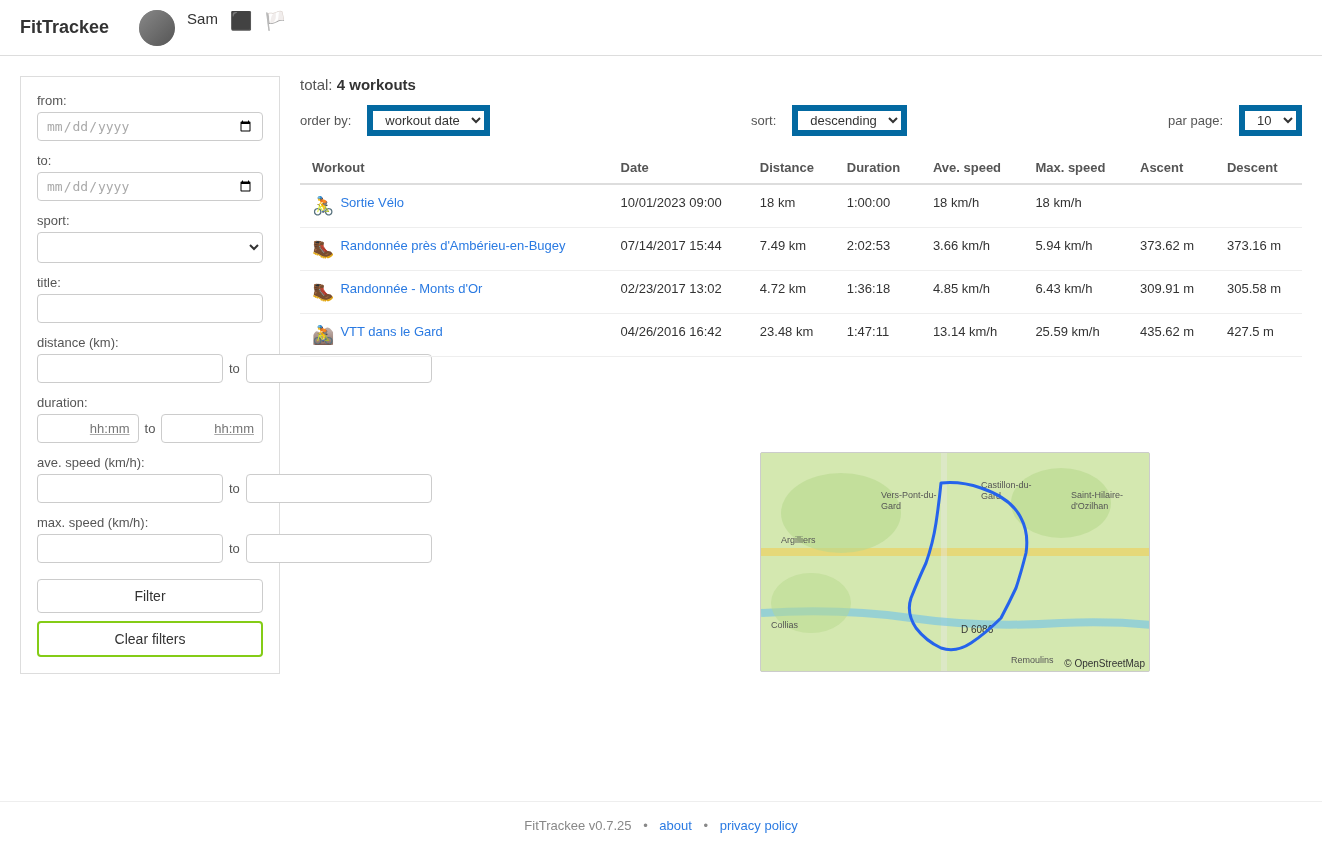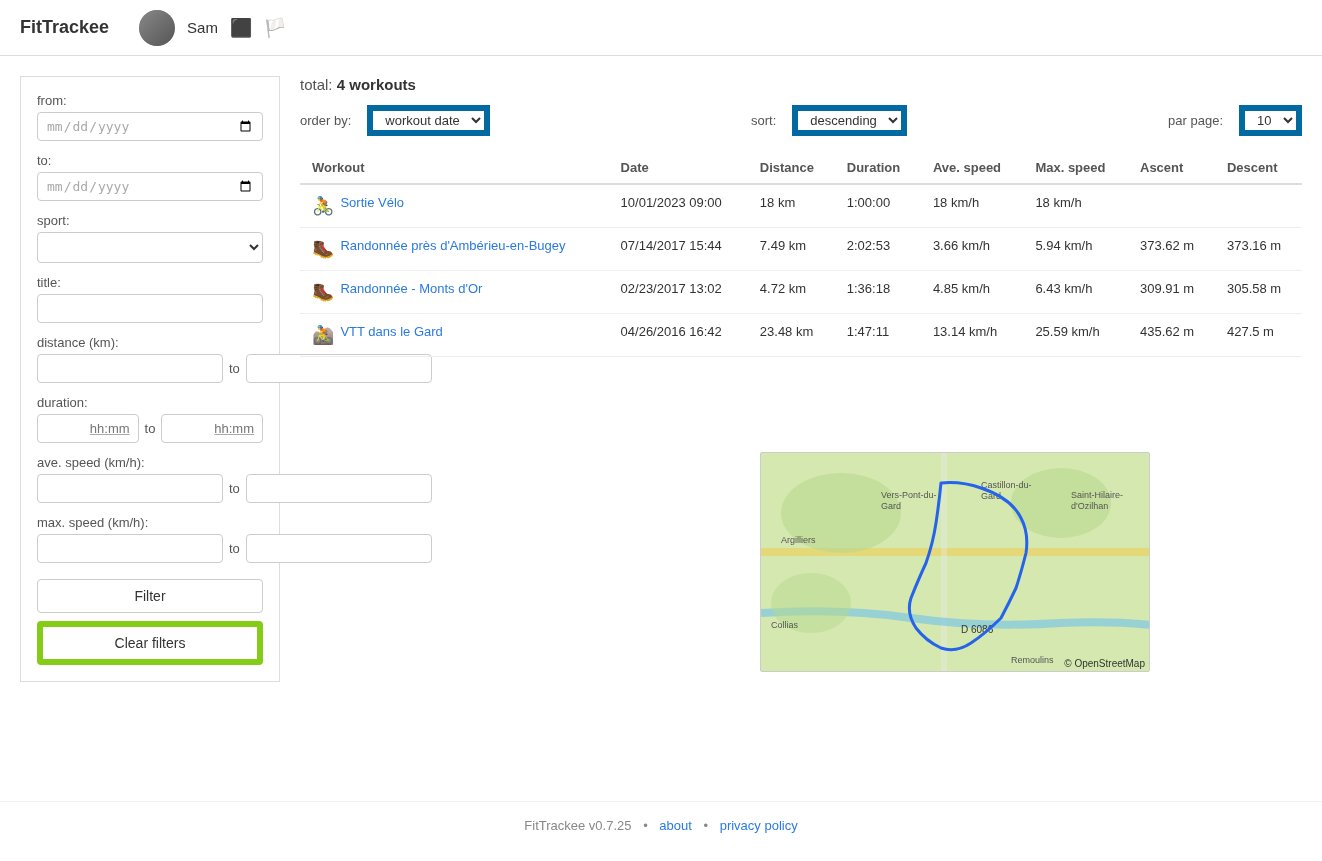--- a/index.html
+++ b/index.html
@@ -6,21 +6,21 @@
     body { font-family: Arial, sans-serif; font-size: 14px; color: #333; background: #fff; }
 
     
     .navbar {
       display: flex; align-items: center; padding: 0 20px; height: 56px;
       border-bottom: 1px solid #ddd; background: #fff;
     }
     .navbar-brand { font-size: 18px; font-weight: bold; color: #333; margin-right: 30px; text-decoration: none; }
     .navbar-links { display: flex; gap: 20px; flex: 1; }
     .navbar-links a { text-decoration: none; color: #555; font-size: 15px; }
-    .navbar-right { display: flex; align-items: center; gap: 12px; }
+    .navbar-right { display: flex; gap: 12px; }
     .avatar { width: 36px; height: 36px; border-radius: 50%; background: #888; overflow: hidden; }
     .username { font-size: 15px; color: #333; }
     .nav-icon { font-size: 18px; color: #555; cursor: pointer; }
 
     
     .main-layout { display: flex; padding: 20px; gap: 20px; min-height: calc(100vh - 56px - 60px); }
 
     
     .sidebar {
       width: 260px; min-width: 260px;
@@ -39,21 +39,21 @@
     }
     .range-row { display: flex; align-items: center; gap: 6px; }
     .range-row input { flex: 1; padding: 6px 4px; border: 1px solid #ccc; border-radius: 4px; font-size: 13px; text-align: right; text-decoration: underline; }
     .range-row span { font-size: 13px; color: #555; }
     .filter-btn {
       width: 100%; margin-top: 16px; padding: 8px; background: #fff;
       border: 1px solid #ccc; border-radius: 4px; cursor: pointer; font-size: 14px; color: #333;
     }
     .clear-btn {
       width: 100%; margin-top: 8px; padding: 8px; background: #fff;
-      border: 6px solid #84cc16; border-radius: 4px; cursor: pointer; font-size: 14px; color: #333;
+      border: 2px solid #84cc16; border-radius: 4px; cursor: pointer; font-size: 14px; color: #333;
     }
 
     
     .content { flex: 1; }
     .summary-bar { font-size: 15px; color: #555; margin-bottom: 12px; }
     .summary-bar strong { color: #333; }
     .controls-bar { display: flex; align-items: center; gap: 16px; margin-bottom: 16px; flex-wrap: wrap; }
     .controls-bar label { font-size: 13px; color: #555; }
     .controls-bar select {
       padding: 1px 8px; border: 6px solid #0369a1; border-radius: 0; font-size: 13px;

